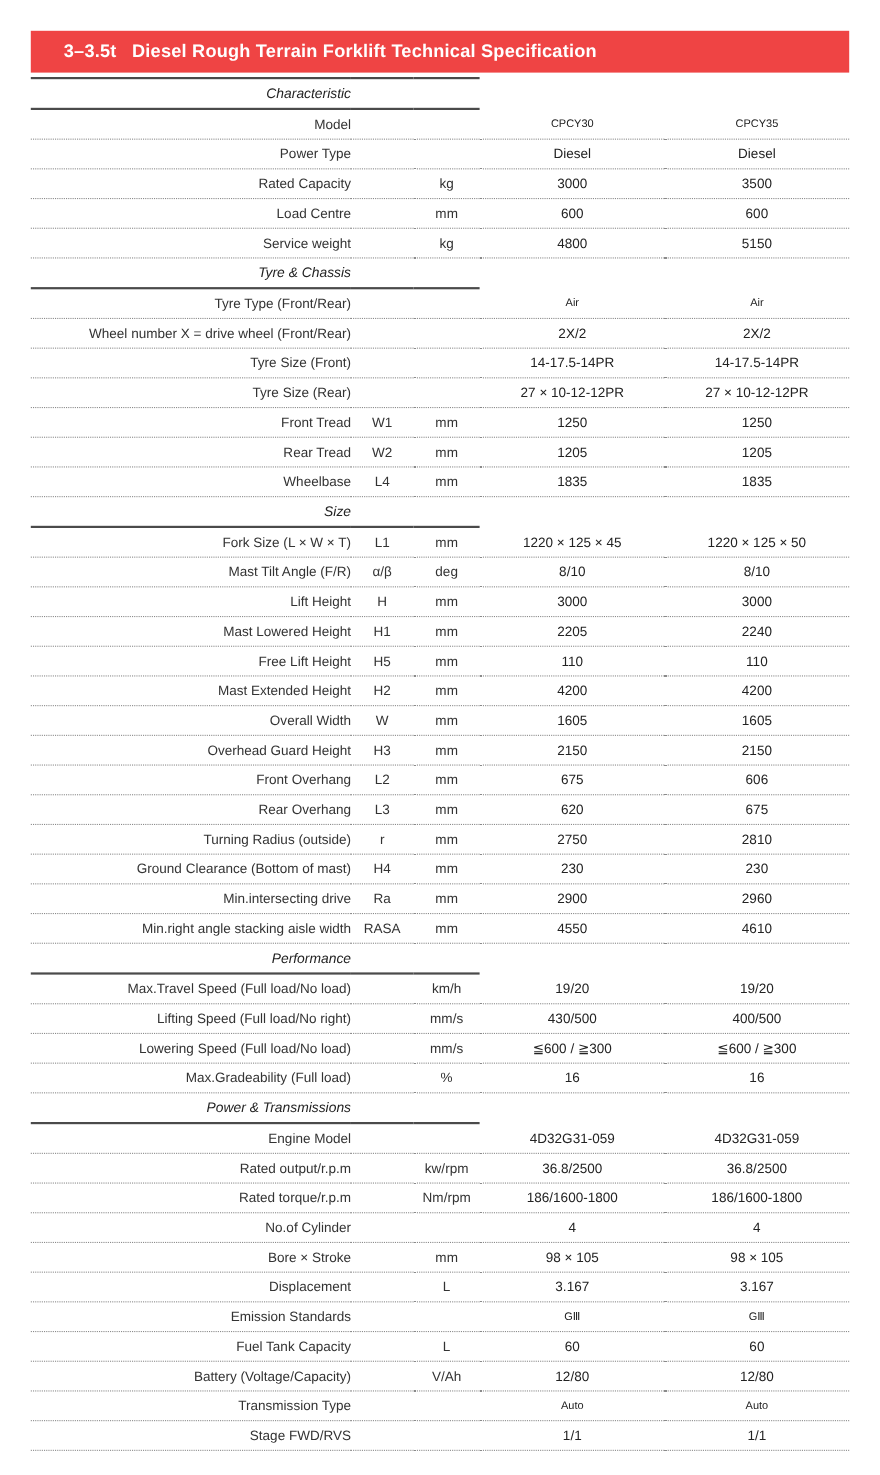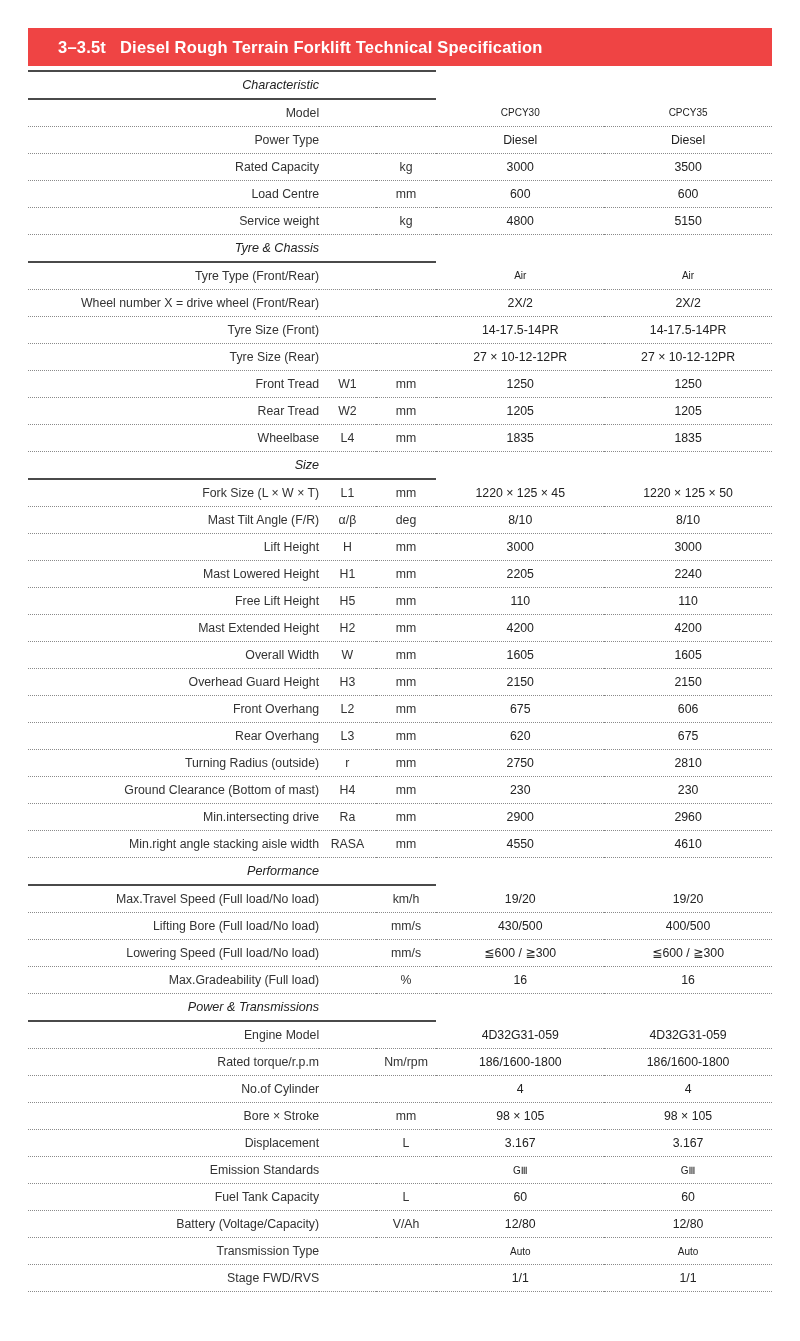--- a/index.html
+++ b/index.html
@@ -328,21 +328,21 @@
           <td class="sec-gap"></td>
         </tr>
         <tr class="data-row">
           <td class="cell-name">Max.Travel Speed (Full load/No load)</td>
           <td class="cell-sym"></td>
           <td class="cell-unit">km/h</td>
           <td class="cell-val nowrap">19/20</td>
           <td class="cell-val nowrap">19/20</td>
         </tr>
         <tr class="data-row">
-          <td class="cell-name">Lifting Bore (Full load/No load)</td>
+          <td class="cell-name">Lifting Speed (Full load/No right)</td>
           <td class="cell-sym"></td>
           <td class="cell-unit">mm/s</td>
           <td class="cell-val nowrap">430/500</td>
           <td class="cell-val nowrap">400/500</td>
         </tr>
         <tr class="data-row">
           <td class="cell-name">Lowering Speed (Full load/No load)</td>
           <td class="cell-sym"></td>
           <td class="cell-unit">mm/s</td>
           <td class="cell-val nowrap">≦600 / ≧300</td>
@@ -363,20 +363,27 @@
           <td class="sec-gap"></td>
         </tr>
         <tr class="data-row">
           <td class="cell-name">Engine Model</td>
           <td class="cell-sym"></td>
           <td class="cell-unit"></td>
           <td class="cell-val nowrap">4D32G31-059</td>
           <td class="cell-val nowrap">4D32G31-059</td>
         </tr>
         <tr class="data-row">
+          <td class="cell-name">Rated output/r.p.m</td>
+          <td class="cell-sym"></td>
+          <td class="cell-unit">kw/rpm</td>
+          <td class="cell-val nowrap">36.8/2500</td>
+          <td class="cell-val nowrap">36.8/2500</td>
+        </tr>
+        <tr class="data-row">
           <td class="cell-name">Rated torque/r.p.m</td>
           <td class="cell-sym"></td>
           <td class="cell-unit">Nm/rpm</td>
           <td class="cell-val nowrap">186/1600-1800</td>
           <td class="cell-val nowrap">186/1600-1800</td>
         </tr>
         <tr class="data-row">
           <td class="cell-name">No.of Cylinder</td>
           <td class="cell-sym"></td>
           <td class="cell-unit"></td>

